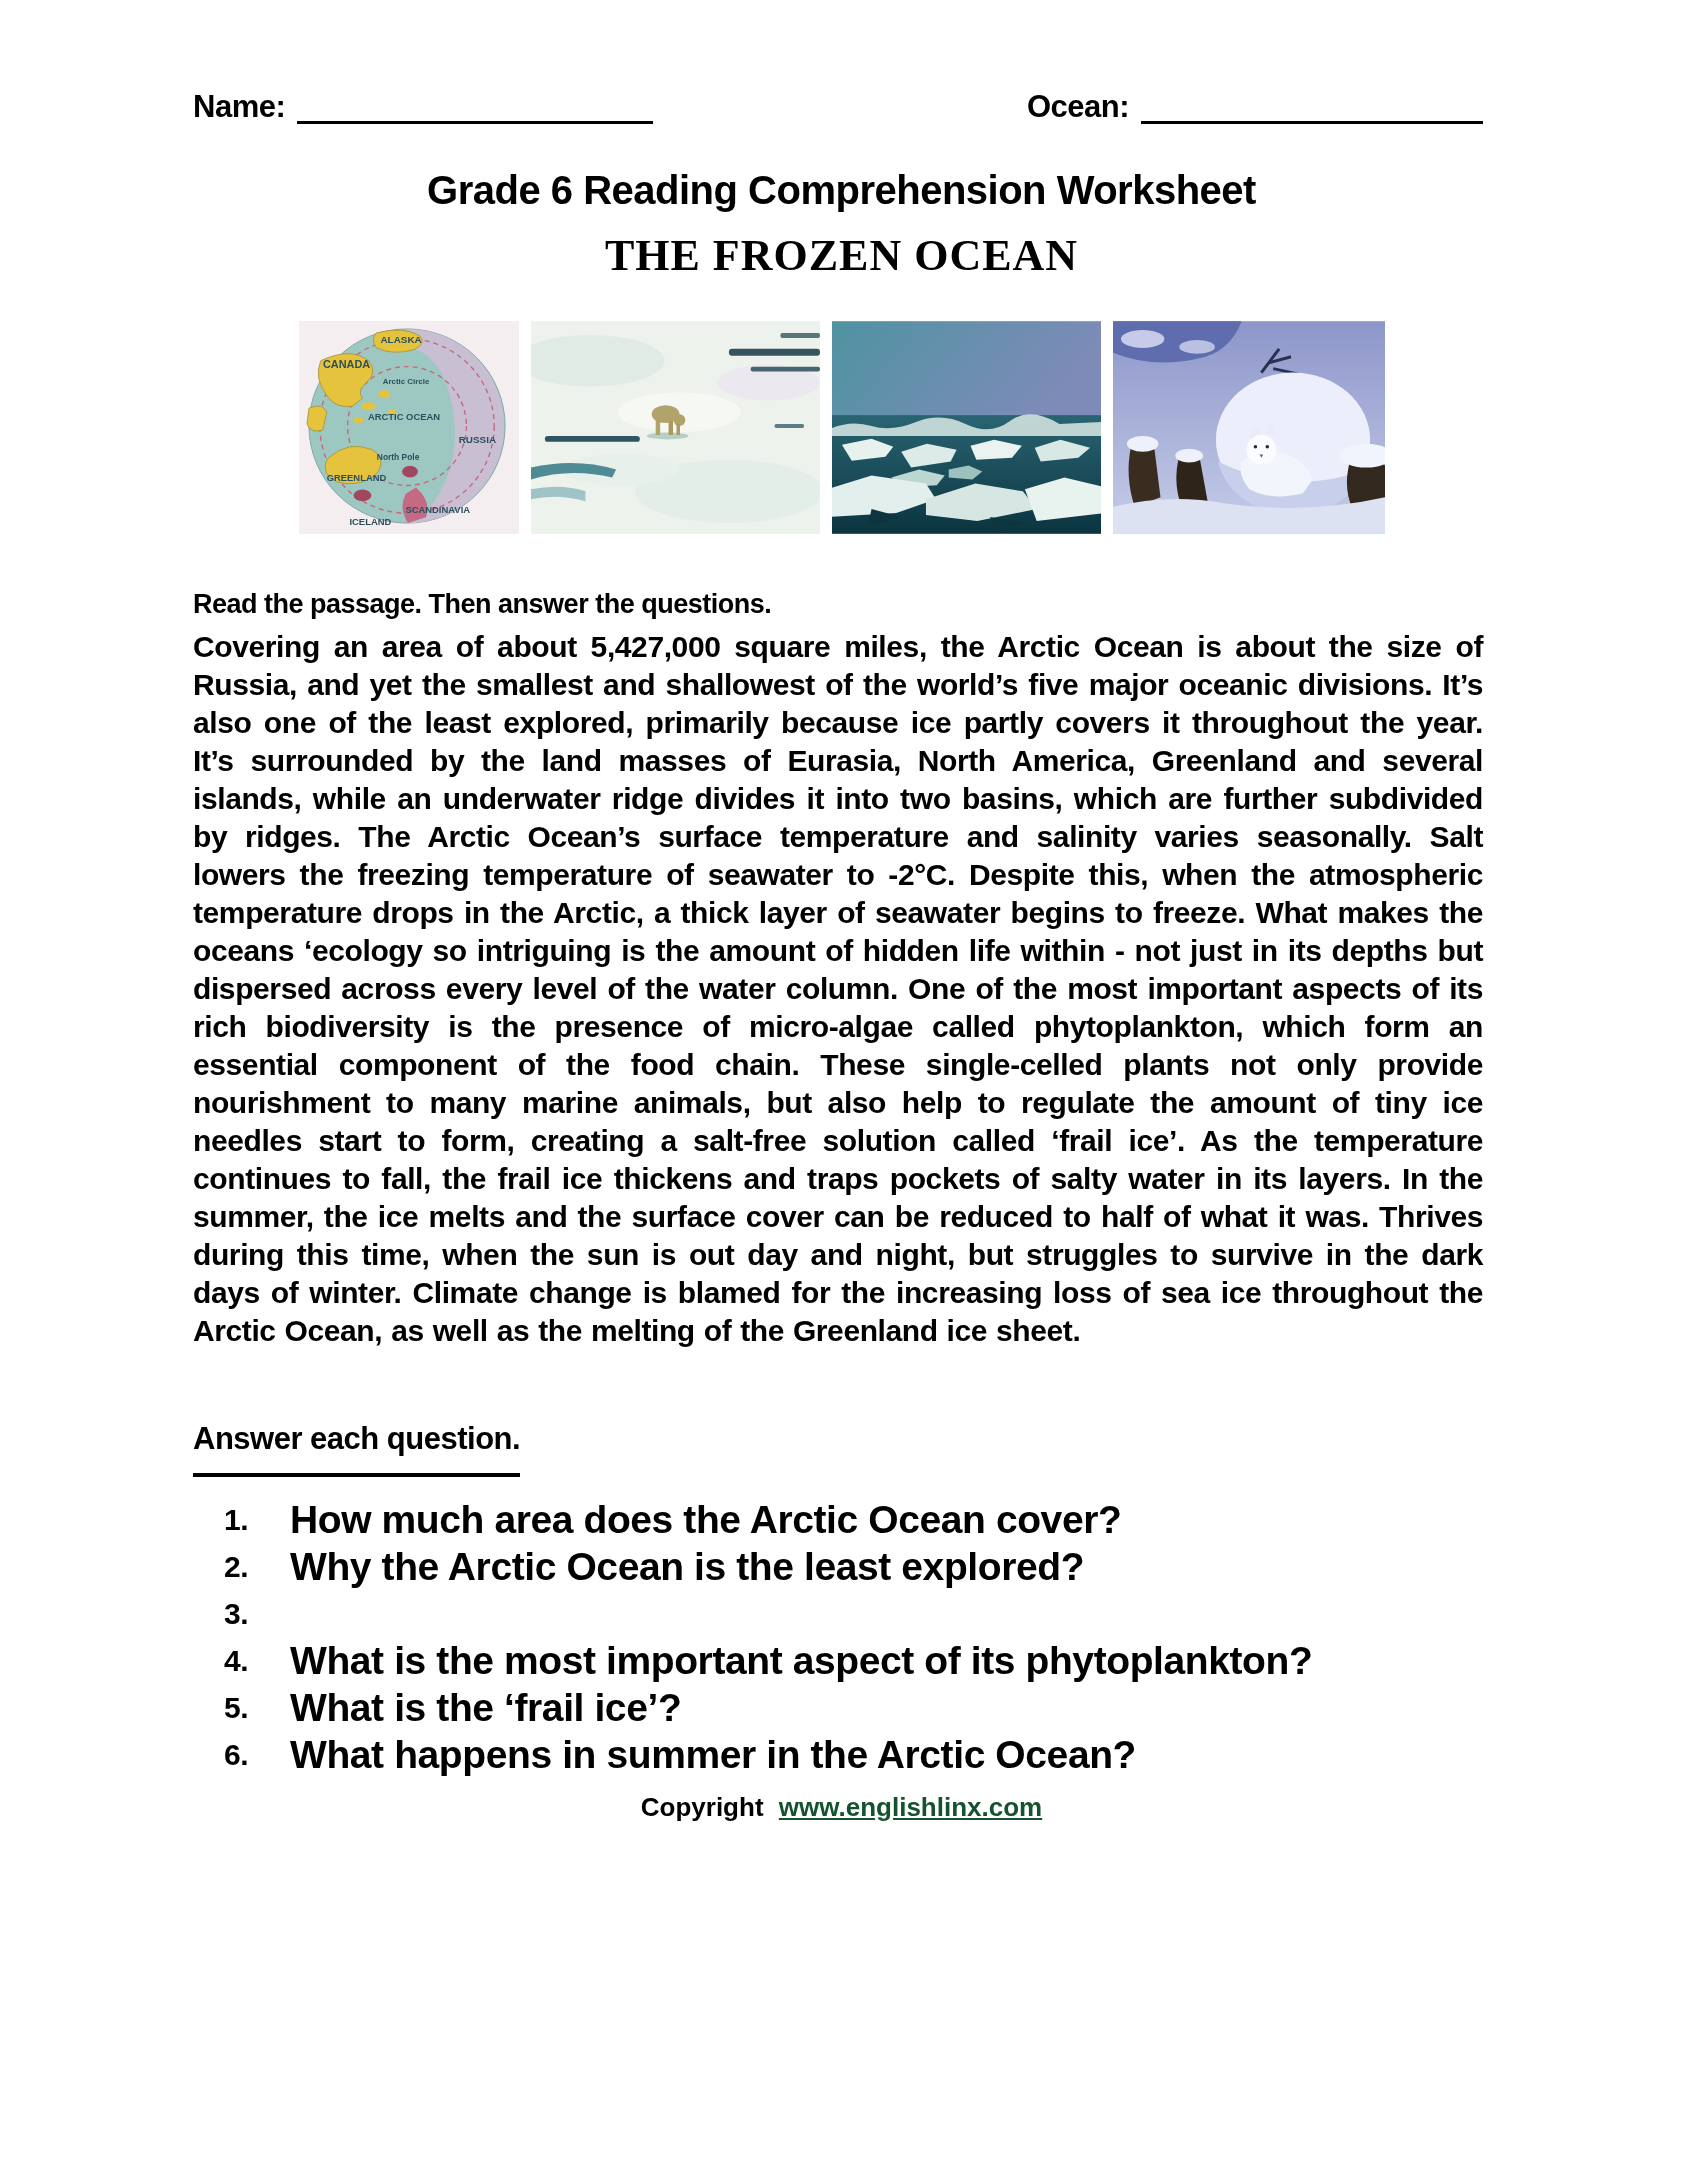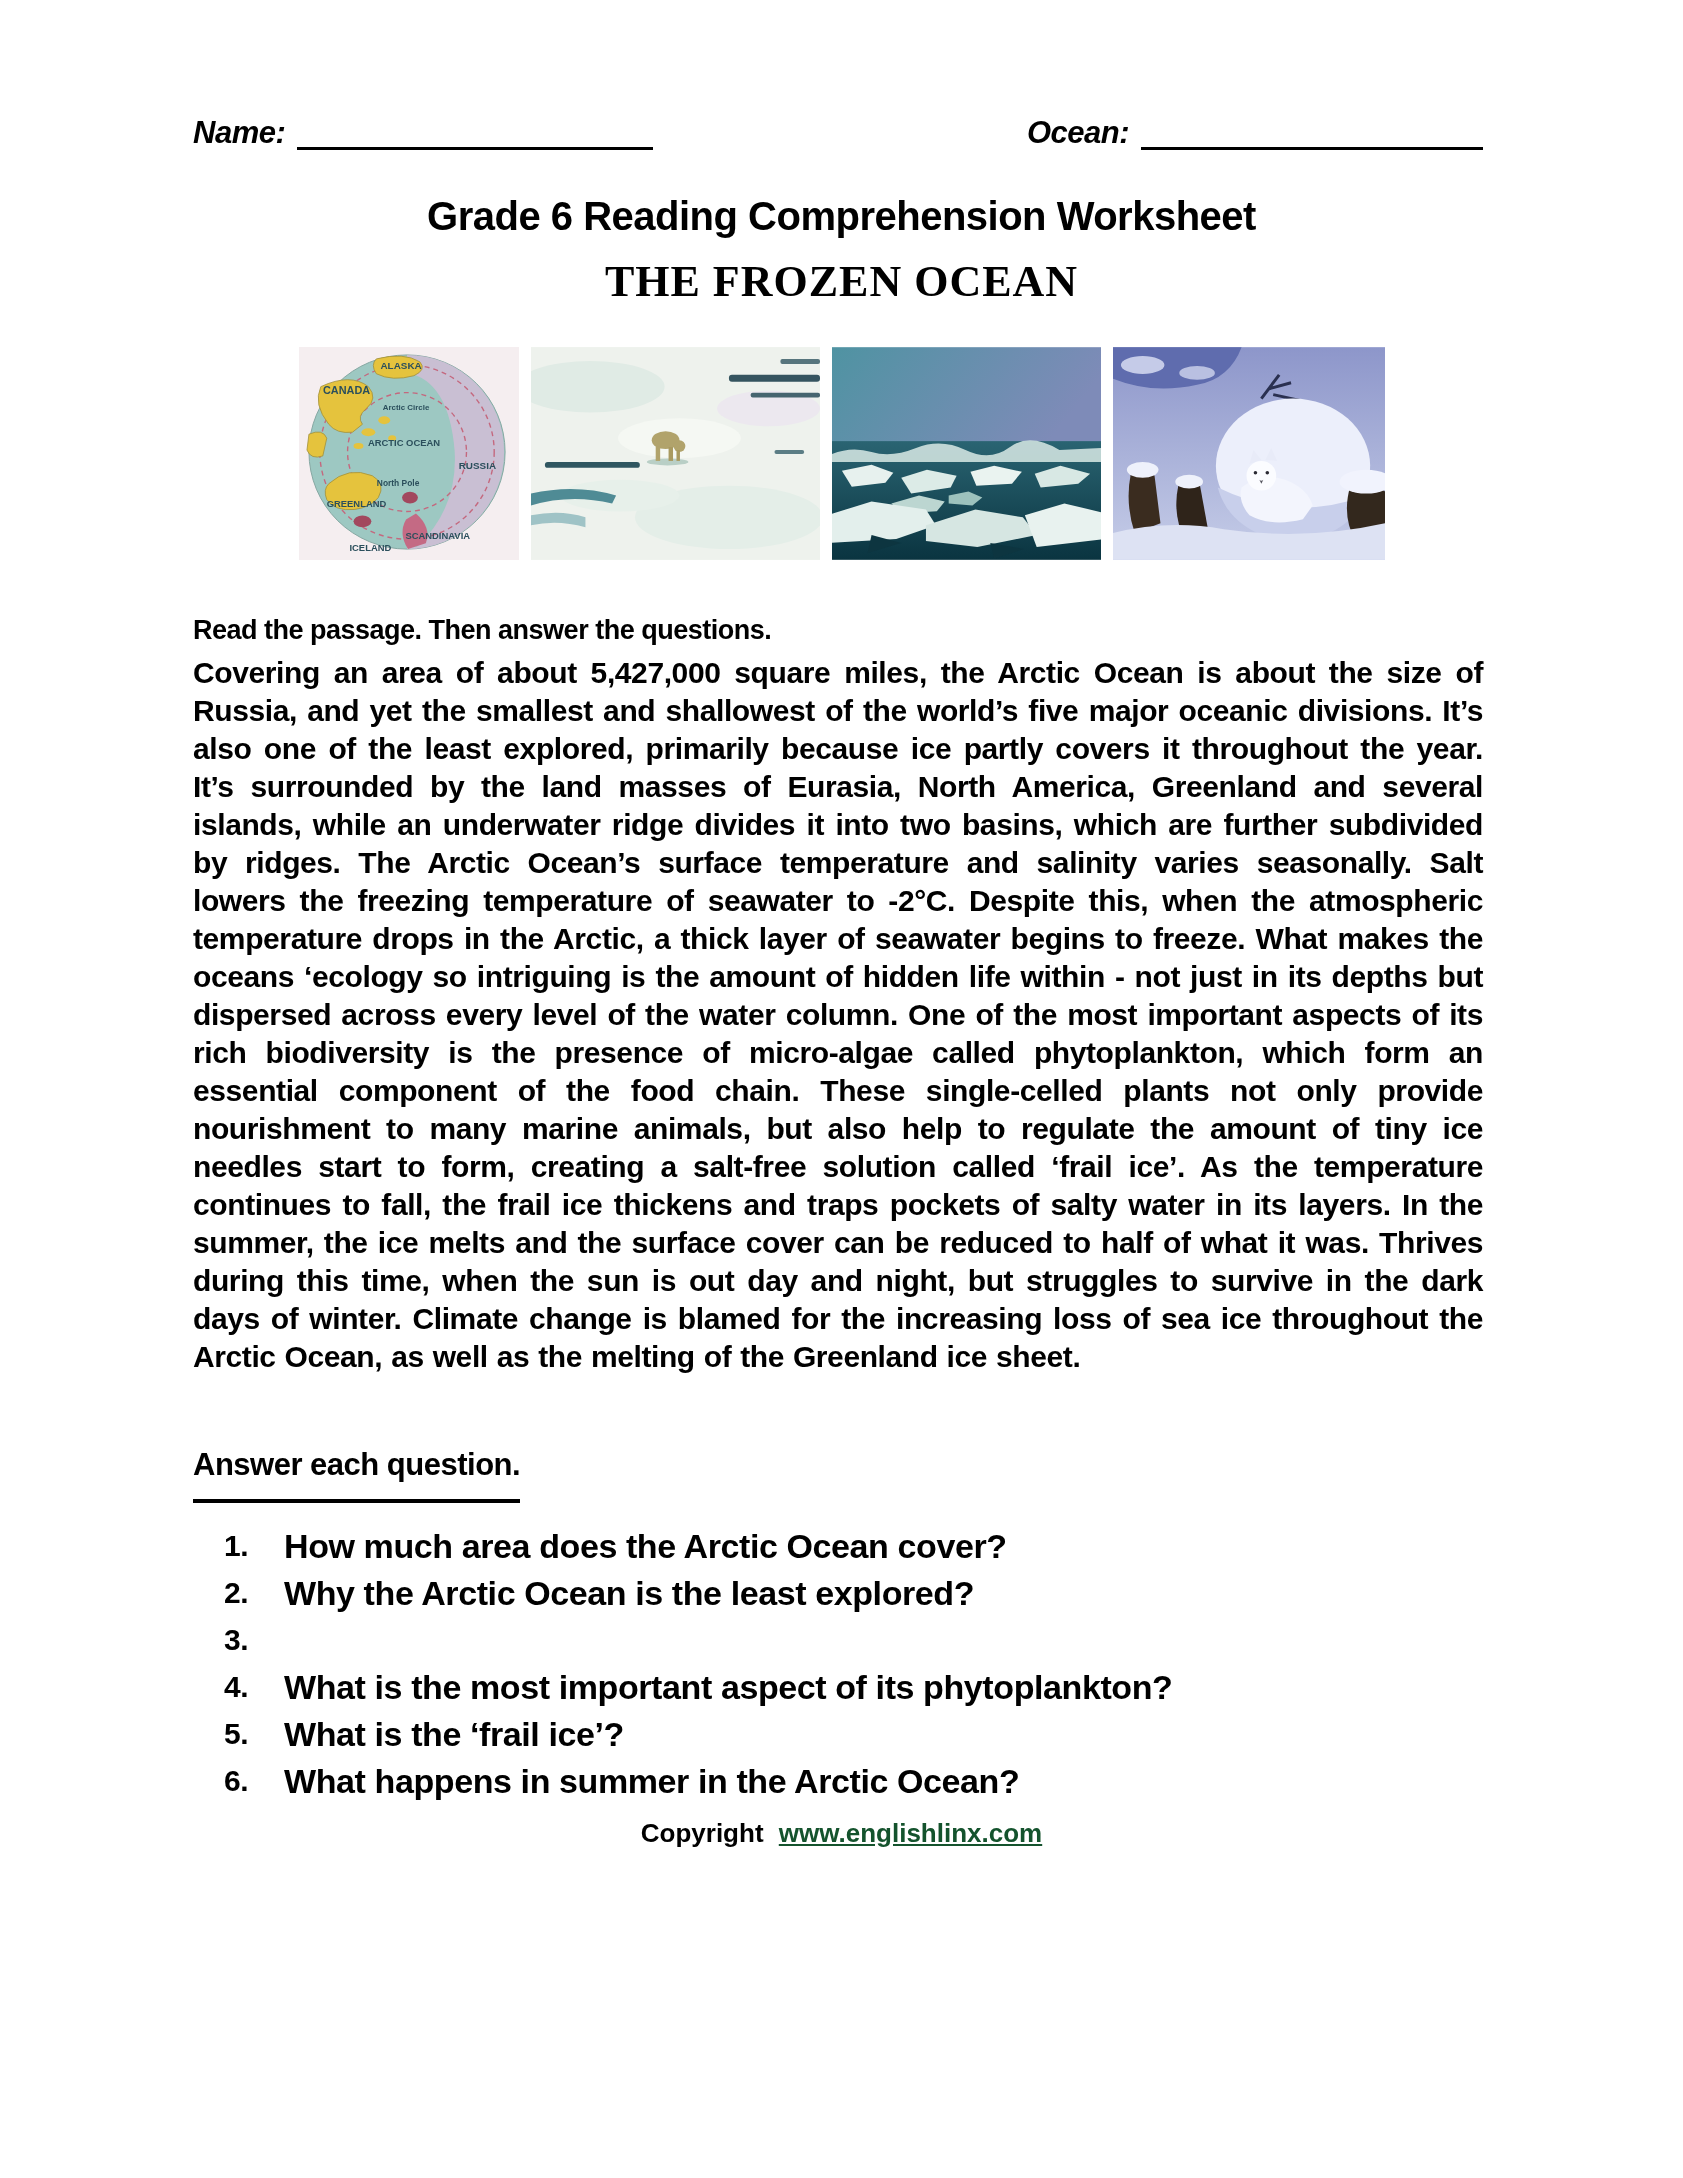--- a/index.html
+++ b/index.html
@@ -1,20 +1,20 @@
 <!DOCTYPE html>
 <html><head>
 <meta charset="utf-8">
 <style>
   html,body { margin:0; padding:0; background:#ffffff; }
   .page {
     position:relative; width:1683px; height:2178px; background:#ffffff;
     font-family:"Liberation Sans", sans-serif; color:#000; overflow:hidden;
   }
-  .name-date-row { display:flex; align-items:flex-start; padding:116px 200px 0 193px;font-style:italic; }
+  .name-date-row { display:flex; align-items:flex-start; padding:90px 200px 0 193px; }
   .field { display:flex; align-items:flex-end; }
   .field-label { font-weight:bold; font-size:31px; letter-spacing:-0.5px; line-height:34px; }
   .blank { display:inline-block; border-bottom:3px solid #000; height:30px; margin-left:12px; }
   .name-blank { width:356px; }
   .date-blank { width:342px; }
   .field.date { margin-left:auto; }
 
   .title { margin-top:44px; text-align:center; font-size:40px; font-weight:bold; letter-spacing:-0.5px; }
   .subtitle { margin-top:17px; text-align:center; font-family:"Liberation Serif", serif; font-size:44px; font-weight:bold; letter-spacing:1px; }
 
@@ -28,21 +28,21 @@
   .passage {
     margin:8px 200px 0 193px; font-size:30px; font-weight:bold; line-height:38px;
     text-align:justify; letter-spacing:-0.4px; word-spacing:1px;
   }
   .answer-heading-wrap { margin:71px 0 0 193px; }
   .answer-heading { display:inline-block; font-size:31px; font-weight:bold; letter-spacing:-0.5px; border-bottom:4px solid #000; padding-bottom:16px; }
 
   .questions { margin:24px 200px 0 224px; }
   .q-item { display:flex; margin-bottom:9px; line-height:38px; }
   .q-num { flex:none; width:44px; font-weight:bold; font-size:30px; letter-spacing:-0.4px; }
-  .q-text { font-weight:bold; font-size:34px; letter-spacing:-0.4px; margin-left:16px; }
+  .q-text { font-weight:bold; font-size:39px; letter-spacing:-0.4px; margin-left:22px; }
 
   .footer { margin-top:18px; text-align:center; font-size:26px; font-weight:bold; }
   .footer-link { color:#14532d; text-decoration:underline; margin-left:8px; cursor:pointer; }
 </style>
 </head>
 <body>
 
 <div class="page">
 
   <div class="name-date-row">

